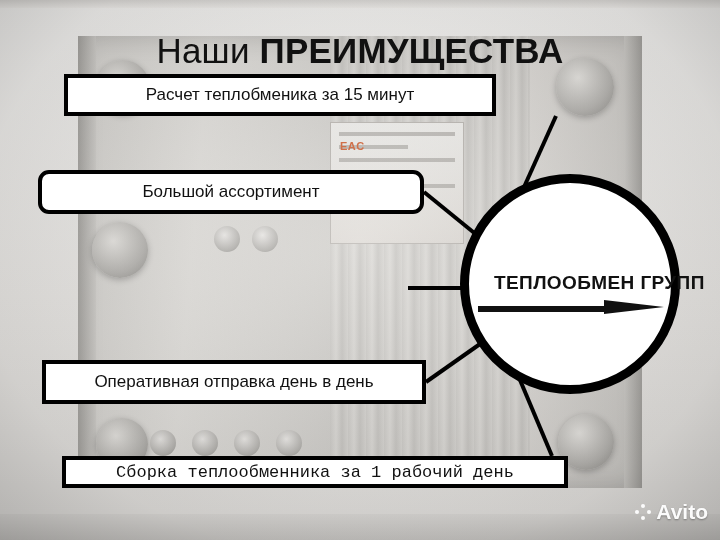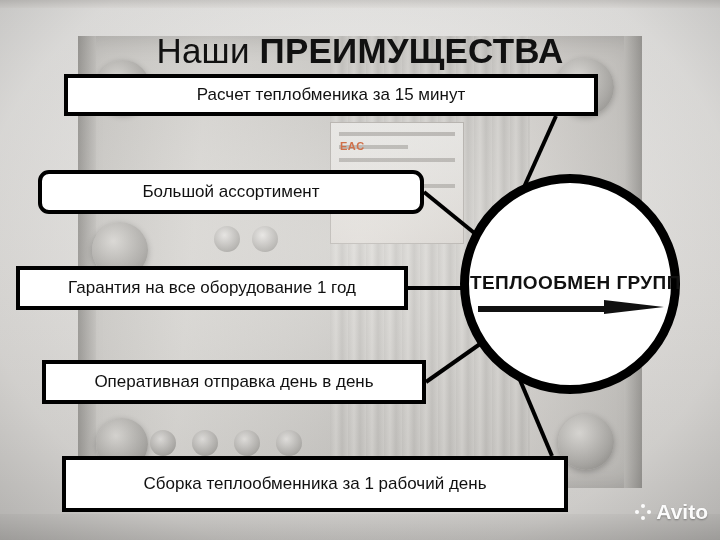--- a/index.html
+++ b/index.html
@@ -120,25 +120,25 @@
     align-items: center;
     justify-content: center;
     color: #111111;
     font-size: 17px;
     font-weight: 400;
     text-align: center;
     box-sizing: border-box;
     padding: 0 10px;
     white-space: nowrap;
   }
-  #box0 { left: 64px;  top: 74px;  width: 534px; height: 42px; }
+  #box0 { left: 64px;  top: 74px;  width: 432px; height: 42px; }
   #box1 { left: 38px;  top: 170px; width: 386px; height: 44px; border-radius: 11px; }
   #box2 { left: 16px;  top: 266px; width: 392px; height: 44px; }
   #box3 { left: 42px;  top: 360px; width: 384px; height: 44px; }
-  #box4 { left: 62px;  top: 456px; width: 506px; height: 56px; }
+  #box4 { left: 62px;  top: 456px; width: 506px; height: 32px; font-family: Liberation Mono, monospace; }
 
   
   .logo-circle {
     position: absolute;
     left: 460px; top: 174px;
     width: 220px; height: 220px;
     border-radius: 50%;
     background: #ffffff;
     border: 9px solid #000000;
     box-sizing: border-box;
@@ -146,20 +146,21 @@
   .logo-text {
     position: absolute;
     left: 470px; top: 272px;
     width: 202px;
     text-align: center;
     font-size: 19px;
     font-weight: 700;
     color: #111111;
     letter-spacing: .4px;
     white-space: nowrap;
+    padding-left: 24px;
   }
   .logo-arrow {
     position: absolute;
     left: 478px; top: 296px;
     width: 186px; height: 22px;
   }
 
   
   .watermark {
     position: absolute;
@@ -230,23 +231,20 @@
   <div class="title">
     <span class="thin">Наши </span><span class="bold">ПРЕИМУЩЕСТВА</span>
   </div>
 
   <div class="box" id="box0">
     <span>Расчет теплобменика за 15 минут</span>
   </div>
   <div class="box" id="box1">
     <span>Большой ассортимент</span>
   </div>
-  <div class="box" id="box2">
-    <span>Гарантия на все оборудование 1 год</span>
-  </div>
   <div class="box" id="box3">
     <span>Оперативная отправка день в день</span>
   </div>
   <div class="box" id="box4">
     <span>Сборка теплообменника за 1 рабочий день</span>
   </div>
 
   <div class="logo-circle"></div>
   <div class="logo-text">ТЕПЛООБМЕН ГРУПП</div>
   <svg class="logo-arrow" viewBox="0 0 186 22">

